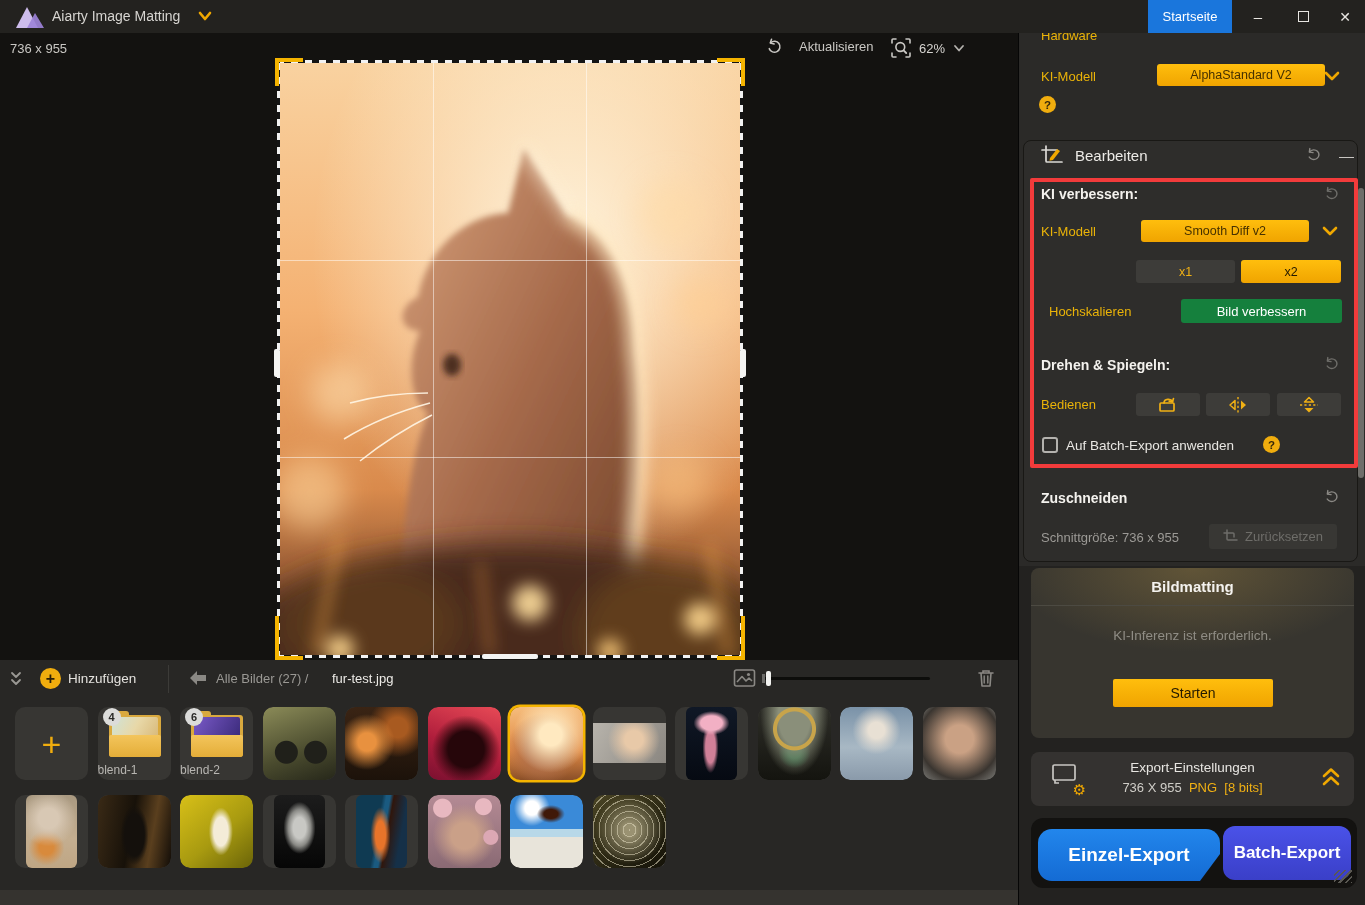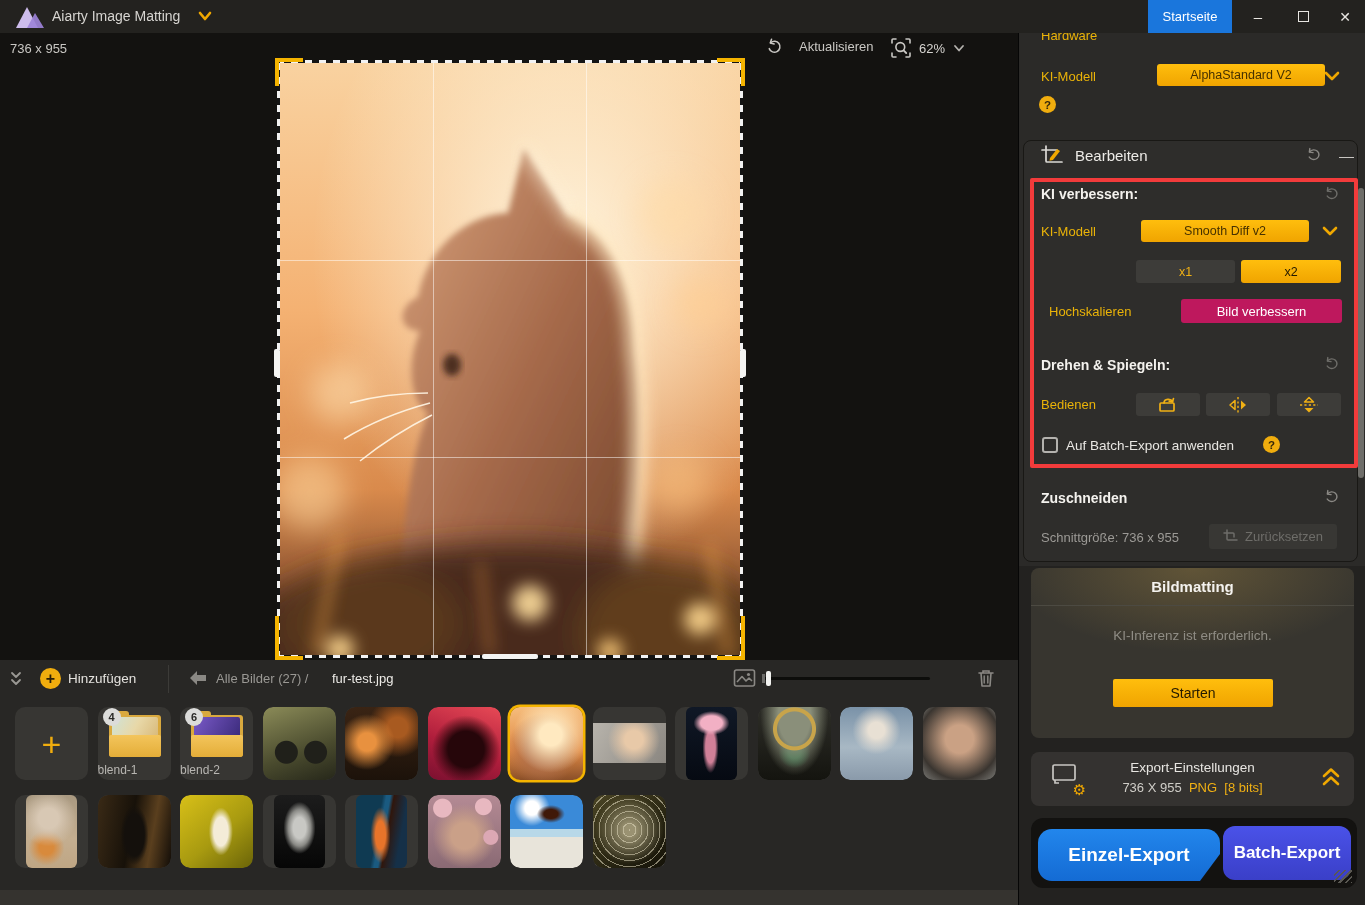--- a/index.html
+++ b/index.html
@@ -71,21 +71,21 @@
 
   .sec-title{position:absolute;font-size:14px;font-weight:bold;color:#f4f2ee;}
   #enh-undo{left:304px;top:186px;}
   #rot-undo{left:304px;top:356px;}
   #crop-undo{left:304px;top:489px;}
 
   .grey-btn{position:absolute;background:#3d3c39;border-radius:3px;display:flex;align-items:center;justify-content:center;cursor:pointer;}
   #x1-btn{left:117px;top:260px;width:99px;height:23px;color:#f0b014;font-size:12.5px;}
   #x2-btn{position:absolute;left:222px;top:260px;width:100px;height:23px;background:linear-gradient(180deg,#ffbe0d,#f0a400);
     border-radius:3px;color:#241a00;font-size:12.5px;display:flex;align-items:center;justify-content:center;cursor:pointer;}
-  #enhance-btn{position:absolute;left:162px;top:299px;width:161px;height:24px;background:#be185d;border-radius:3px;
+  #enhance-btn{position:absolute;left:162px;top:299px;width:161px;height:24px;background:#15803d;border-radius:3px;
     color:#fff;font-size:13px;display:flex;align-items:center;justify-content:center;cursor:pointer;}
   .op-btn{top:393px;width:64px;height:23px;}
   #op-rotate{left:117px;}#op-fliph{left:187px;}#op-flipv{left:258px;}
   #batch-check{position:absolute;left:23px;top:437px;width:16px;height:16px;border:2px solid #b4b2ae;border-radius:3px;cursor:pointer;}
   #batch-label{position:absolute;left:47px;top:438px;font-size:13.5px;color:#e8e6e2;}
   #batch-q{position:absolute;left:244px;top:436px;}
 
   #crop-size{position:absolute;left:22px;top:530px;font-size:13px;color:#9c9a96;}
   #reset-btn{position:absolute;left:190px;top:524px;width:128px;height:25px;background:#383734;border-radius:3px;
     color:#6e6d69;font-size:13px;display:flex;align-items:center;justify-content:center;gap:7px;cursor:default;}

